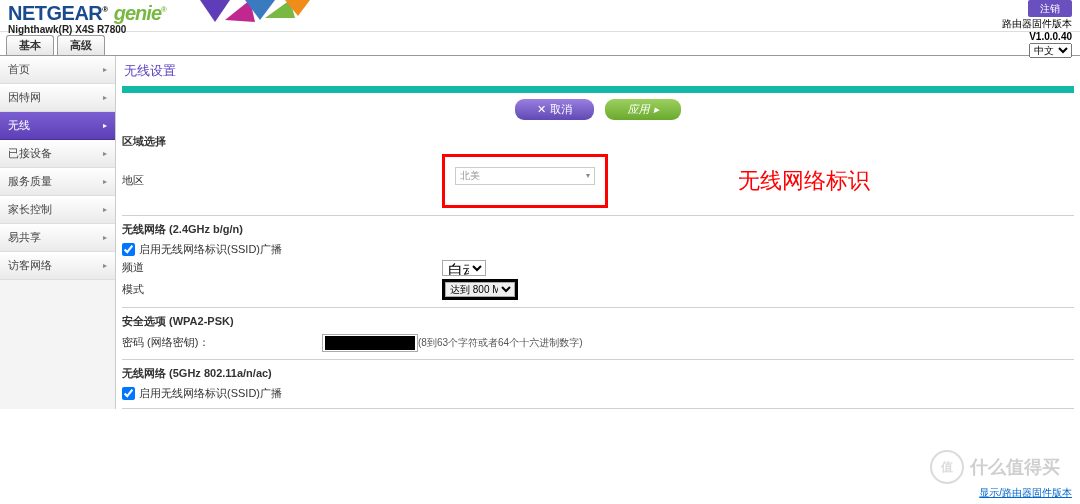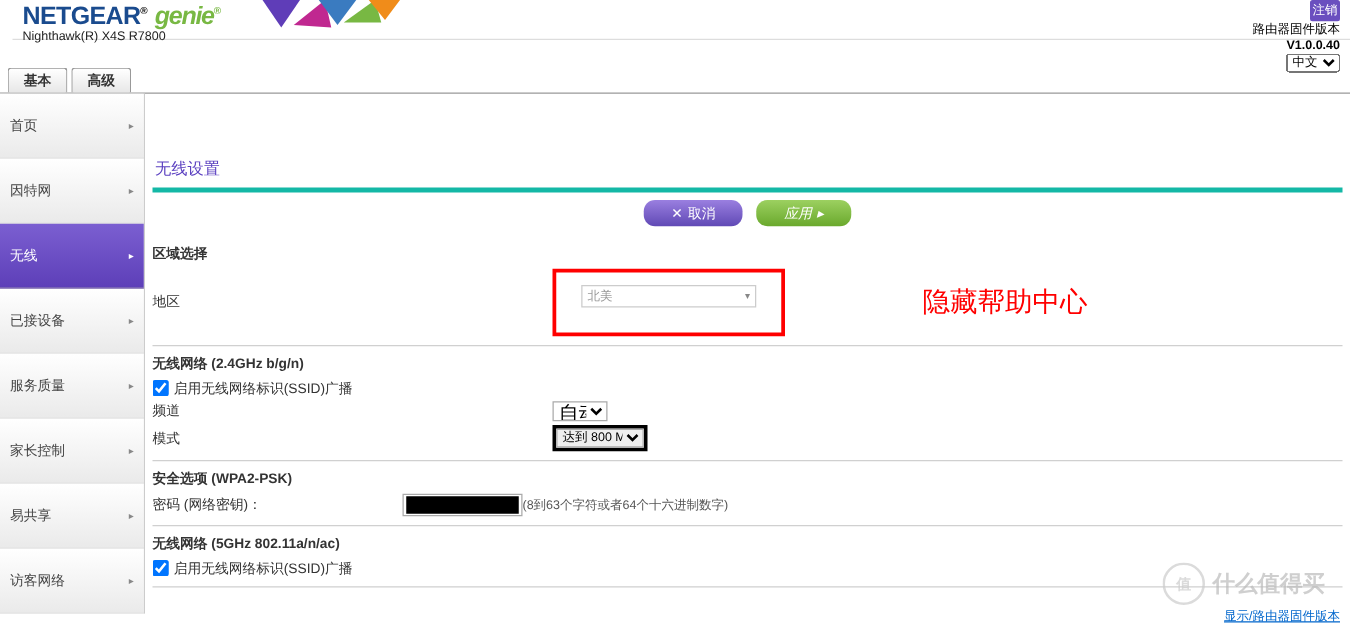--- a/index.html
+++ b/index.html
@@ -1,47 +1,47 @@
 <!DOCTYPE html>
 <html><head>
   <meta charset="utf-8">
   <style>
     * { margin: 0; padding: 0; box-sizing: border-box; font-family: Arial, "Microsoft YaHei", sans-serif; }
     body { background: #fff; font-size: 11px; width: 1080px; }
-    .top { position: relative; height: 32px; border-bottom: 1px solid #ddd; margin-left: 10px; }
+    .top { position: relative; height: 32px; border-bottom: 1px solid #ddd; }
     .logo { position: absolute; left: 8px; top: 2px; font-size: 20px; font-weight: bold; }
     .logo-n { color: #1a4b8e; letter-spacing: -0.5px; }
     .logo-g { color: #78b843; letter-spacing: -1px; font-style: italic; }
     .triangles { position: absolute; left: 190px; top: 0; }
-    .subname { position: absolute; left: 8px; top: 24px; font-size: 10px; font-weight: normal; color: #222; }
+    .subname { position: absolute; left: 8px; top: 24px; font-size: 10px; font-weight: bold; color: #222; }
     .top-right { position: absolute; right: 8px; top: 0; text-align: right; font-size: 10px; line-height: 1.3; }
-    .logout-btn { display: inline-block; background: #6a4fbf; color: #fff; padding: 2px 2px; font-size: 10px; border-radius: 2px; }
+    .logout-btn { display: inline-block; background: #6a4fbf; color: #fff; padding: 2px 12px; font-size: 10px; border-radius: 2px; }
     .lang-sel { width: 43px; font-size: 10px; }
     .tabs { padding: 3px 6px 0; }
-    .tab { display: inline-block; padding: 2px 12px; border: 1px solid #999; border-bottom: none; border-radius: 3px 3px 0 0; background: linear-gradient(#fff,#e7e7e7); font-size: 11px; font-weight: bold; color: #333; cursor: pointer; margin-top: 19px; }
+    .tab { display: inline-block; padding: 2px 12px; border: 1px solid #999; border-bottom: none; border-radius: 3px 3px 0 0; background: linear-gradient(#fff,#e7e7e7); font-size: 11px; font-weight: bold; color: #333; cursor: pointer; }
     .main { display: flex; border-top: 1px solid #999; }
     .sidebar { width: 116px; background: #f4f4f4; border-right: 1px solid #ccc; }
-    .side-item { display: flex; align-items: center; justify-content: space-between; padding: 18px 8px; font-size: 11px; color: #444; border-bottom: 1px solid #ddd; background: linear-gradient(#fff,#eaeaea); cursor: pointer; gap: 16px; }
+    .side-item { display: flex; align-items: center; justify-content: space-between; padding: 6px 8px; font-size: 11px; color: #444; border-bottom: 1px solid #ddd; background: linear-gradient(#fff,#eaeaea); cursor: pointer; gap: 16px; }
     .side-item.active { background: linear-gradient(#7b5fd1,#5d3fb8); color: #fff; border-bottom-color: #4b3094; }
     .side-arrow { color: #888; font-size: 8px; }
     .side-item.active .side-arrow { color: #fff; }
     .content { flex: 1; padding: 0 6px; font-size: 11px; color: #333; }
-    .page-title { color: #5a3fc0; font-size: 13px; padding: 6px 2px; border-bottom: 4px solid #14b8a6; margin-top: 45px; }
+    .page-title { color: #5a3fc0; font-size: 13px; padding: 6px 2px; border-bottom: 7px solid #14b8a6; }
     .action-bar { text-align: center; padding: 6px 0 8px; }
     .act-btn { display: inline-flex; align-items: center; gap: 4px; color: #fff; padding: 3px 22px; border-radius: 9px; font-size: 11px; margin: 0 4px; cursor: pointer; }
     .act-cancel { background: linear-gradient(#9a7fe0,#6049b5); }
     .act-apply { background: linear-gradient(#9cd060,#6aa92d); font-style: italic; }
     .sec { border-bottom: 1px solid #d0d0d0; padding: 4px 0 6px; }
     .sec-hdr { font-weight: bold; font-size: 11px; padding: 2px 0 3px; }
     .row { display: flex; align-items: center; padding: 1.5px 0; }
     .lbl { width: 320px; font-size: 11px; color: #333; }
     .inp { width: 80px; font-size: 10px; height: 16px; padding: 0 3px; border: 1px solid #aaa; }
     .sel { font-size: 16px; height: 16px; border: 1px solid #aaa; background: #fff; }
     .region-sel { width: 140px; height: 18px; font-size: 10px; border: 1px solid #ccc; background: #fff; padding: 0 4px; display:flex; align-items:center; justify-content:space-between; color:#999; }
-    .red-box { border: 3px solid #ff0000; padding: 10px 20px 20px; display: inline-block; }
+    .red-box { border: 3px solid #ff0000; padding: 10px 10px 20px; display: inline-block; }
     .red-callout { position: absolute; color: #ff0000; font-size: 22px; font-weight: normal; left: 616px; }
     .black-box { border: 3px solid #000; display: inline-block; padding: 0; }
     .mode-sel { font-size: 10px; height: 15px; width: 70px; border: 1px solid #aaa; }
     .radio-row input, .chk-row input { margin-right: 4px; vertical-align: middle; }
     .radio-row, .chk-row { padding: 1.5px 0; font-size: 11px; }
     .pw-field { width: 90px; height: 14px; background: #000; display: inline-block; vertical-align: middle; }
     .pw-hint { font-size: 10px; color: #555; margin-left: 0; }
     .watermark { position: fixed; right: 20px; bottom: 20px; display: flex; align-items: center; gap: 6px; color: #bbb; font-size: 18px; font-weight: bold; opacity: 0.7; }
     .wm-circ { width: 34px; height: 34px; border: 2px solid #ccc; border-radius: 50%; display: flex; align-items: center; justify-content: center; font-size: 12px; color: #ccc; }
     .fw-link { position: fixed; right: 8px; bottom: 4px; font-size: 10px; color: #0066cc; text-decoration: underline; cursor: pointer; }
@@ -127,21 +127,21 @@
     <div class="sec" style="position:relative">
       <div class="sec-hdr">区域选择</div>
       <div class="row">
         <div class="lbl">地区</div>
         <span class="red-box">
           <span class="region-sel">
               <span>北美</span>
               <span style="font-size:8px;color:#888">▾</span>
             </span>
         </span>
-        <span class="red-callout">隐藏帮助中心</span>
+        <span class="red-callout">无线网络标识</span>
       </div>
     </div>
 
     <div class="sec">
       <div class="sec-hdr">无线网络 (2.4GHz b/g/n)</div>
       <div class="chk-row"><input type="checkbox" checked="" style=""><span>启用无线网络标识(SSID)广播</span></div>
       <div class="row">
           <div class="lbl">频道</div>
           <select class="sel" style="width:44px"><option>自动</option></select>
         </div>

